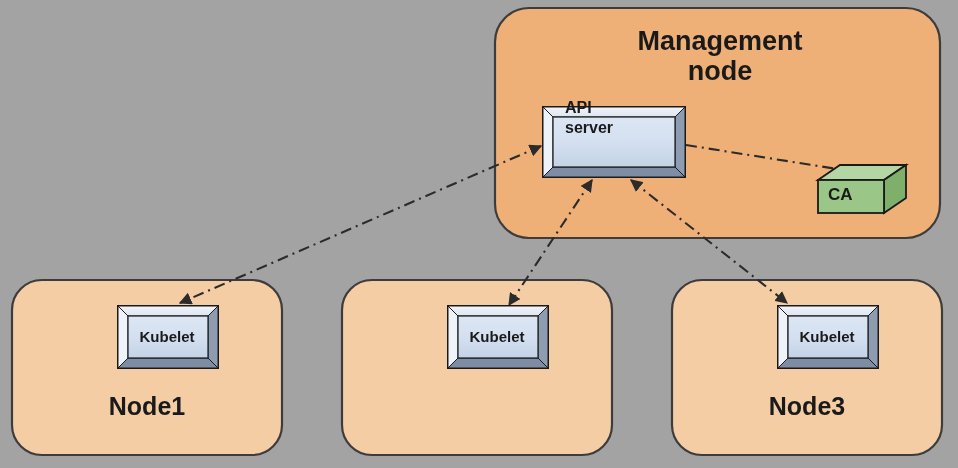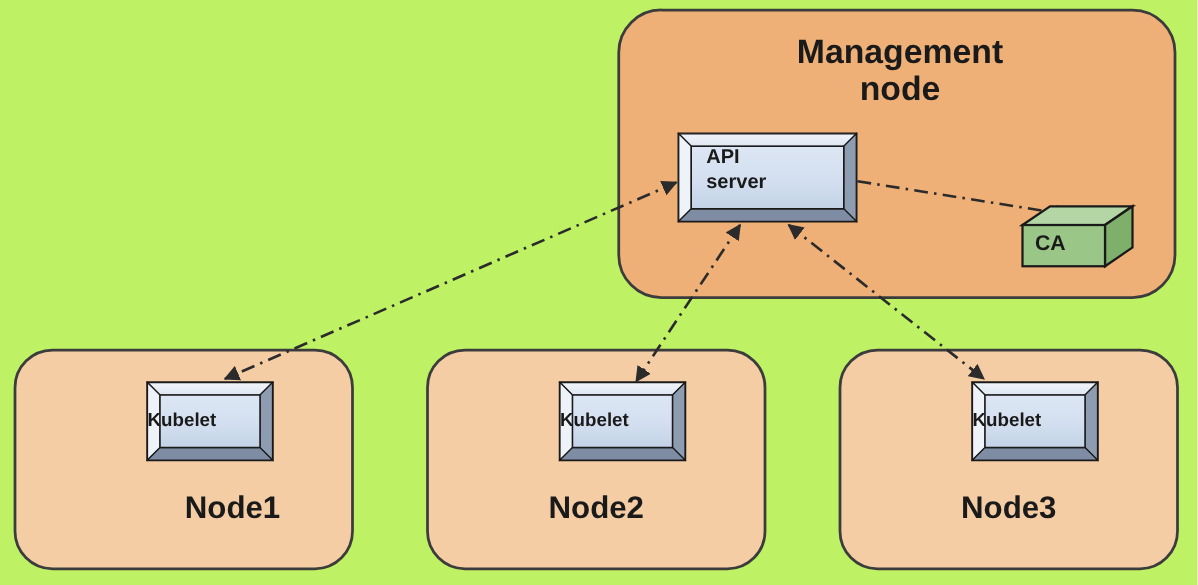--- a/index.html
+++ b/index.html
@@ -8,21 +8,21 @@
     padding: 0;
     background: #ffffff;
   }
   body {
     font-family: "Liberation Sans", sans-serif;
   }
   #diagram-root {
     position: relative;
     width: 958px;
     height: 468px;
-    background: #bef264;
+    background: #a3a3a3;
     overflow: hidden;
   }
   .svg-layer {
     position: absolute;
     left: 0;
     top: 0;
     width: 958px;
     height: 468px;
   }
   .region-label {
@@ -37,42 +37,42 @@
   #mgmt-title {
     left: 560px;
     top: 26px;
     width: 320px;
     font-size: 27px;
   }
   .node-title {
     font-size: 25px;
     width: 270px;
   }
-  #node1-title { left: 12px;  top: 392px; margin-left: 39px; }
+  #node1-title { left: 12px;  top: 392px; }
   #node2-title { left: 342px; top: 392px; }
   #node3-title { left: 672px; top: 392px; text-align: center; }
 
   .box3d-label {
     position: absolute;
     color: #1a1a1a;
     font-weight: bold;
     pointer-events: none;
   }
   #api-server-label {
     left: 565px;
-    top: 116px;
+    top: 98px;
     font-size: 16px;
     line-height: 1.25;
     white-space: pre-line;
     text-align: left;
   }
   .kubelet-label {
     font-size: 15px;
     width: 98px;
-    text-align: left;
+    text-align: center;
   }
   #kubelet1-label { left: 118px; top: 328px; }
   #kubelet2-label { left: 448px; top: 328px; }
   #kubelet3-label { left: 778px; top: 328px; }
 
   #ca-label {
     left: 828px;
     top: 185px;
     font-size: 17px;
     width: 60px;
@@ -172,21 +172,20 @@
       <polygon points="818,180 840,165 906,165 884,180" fill="#b4d6a4" stroke="#1a1a1a" stroke-width="1.8"></polygon>
       <polygon points="884,180 906,165 906,198 884,213" fill="#7eb06c" stroke="#1a1a1a" stroke-width="1.8"></polygon>
       <rect x="818" y="180" width="66" height="33" fill="#9ac687" stroke="#1a1a1a" stroke-width="1.8"></rect>
     </g>
   </svg>
 
   <div class="region-label" id="mgmt-title">Management
 node</div>
 
   <div class="region-label node-title" id="node1-title">Node1</div>
-  <div class="region-label node-title" id="node2-title">Node2</div>
   <div class="region-label node-title" id="node3-title">Node3</div>
 
   <div class="box3d-label" id="api-server-label">API
 server</div>
 
   <div class="box3d-label kubelet-label" id="kubelet1-label">Kubelet</div>
   <div class="box3d-label kubelet-label" id="kubelet2-label">Kubelet</div>
   <div class="box3d-label kubelet-label" id="kubelet3-label">Kubelet</div>
 
   <div class="box3d-label" id="ca-label">CA</div>

